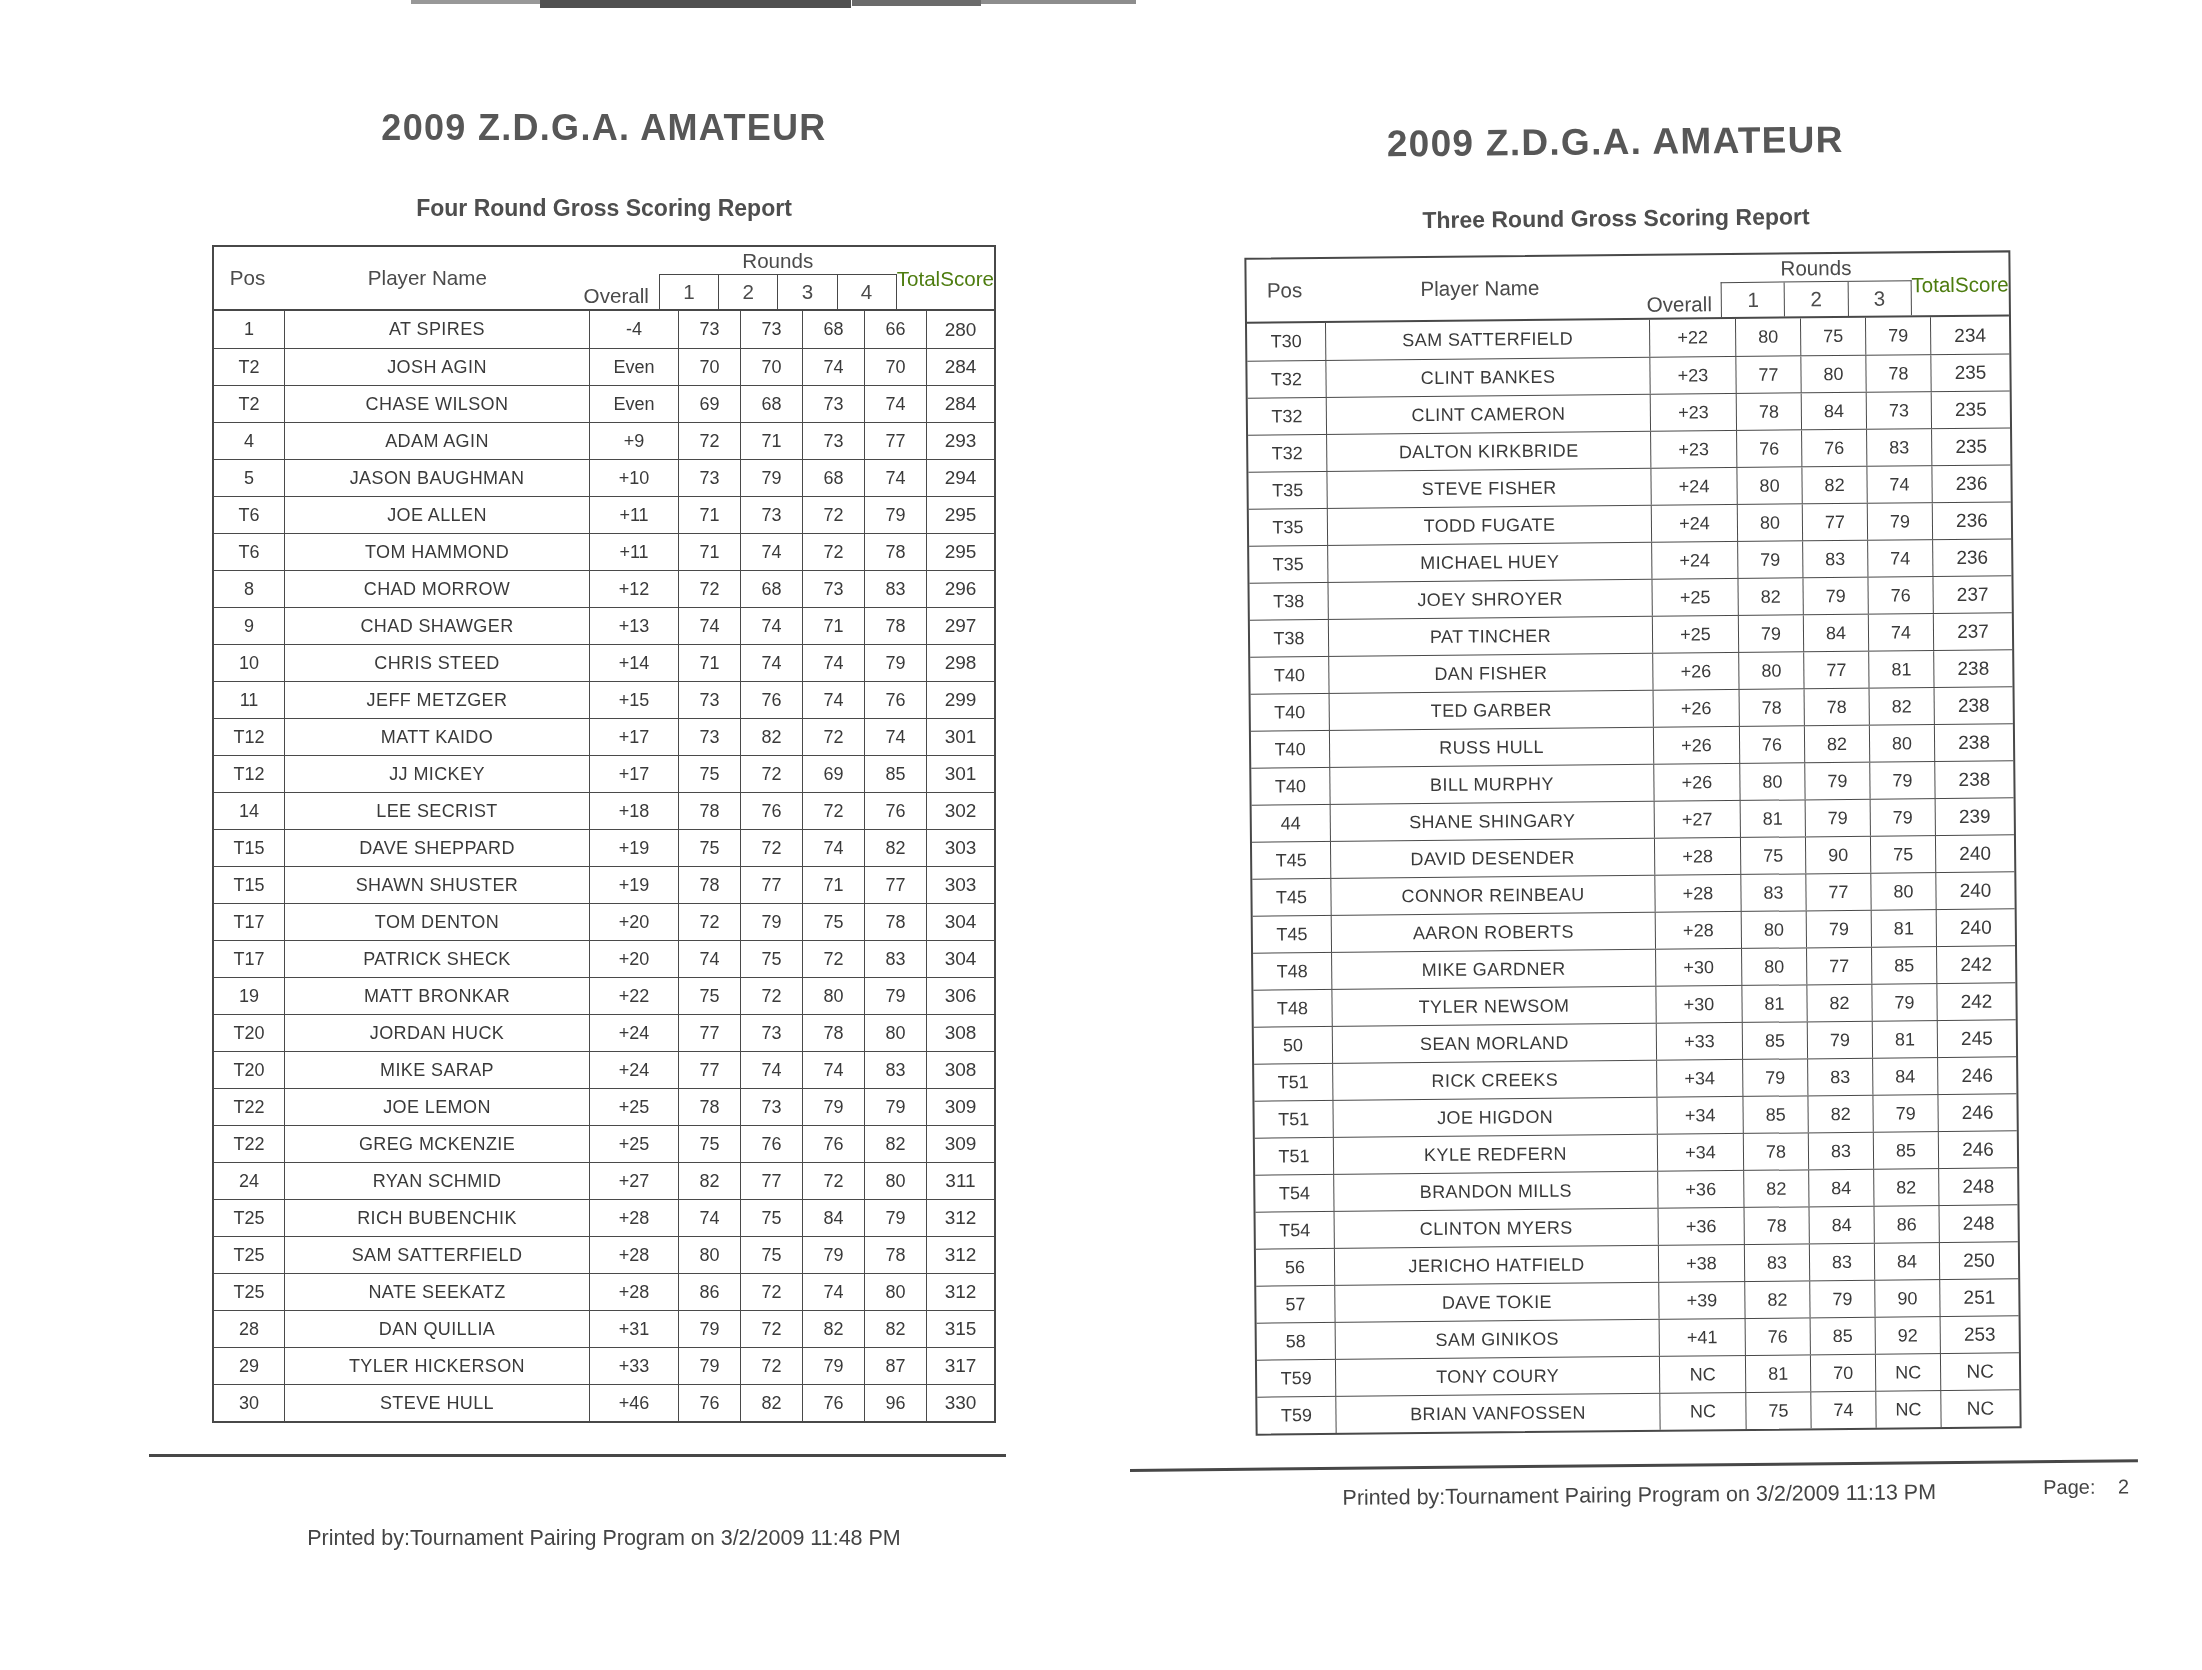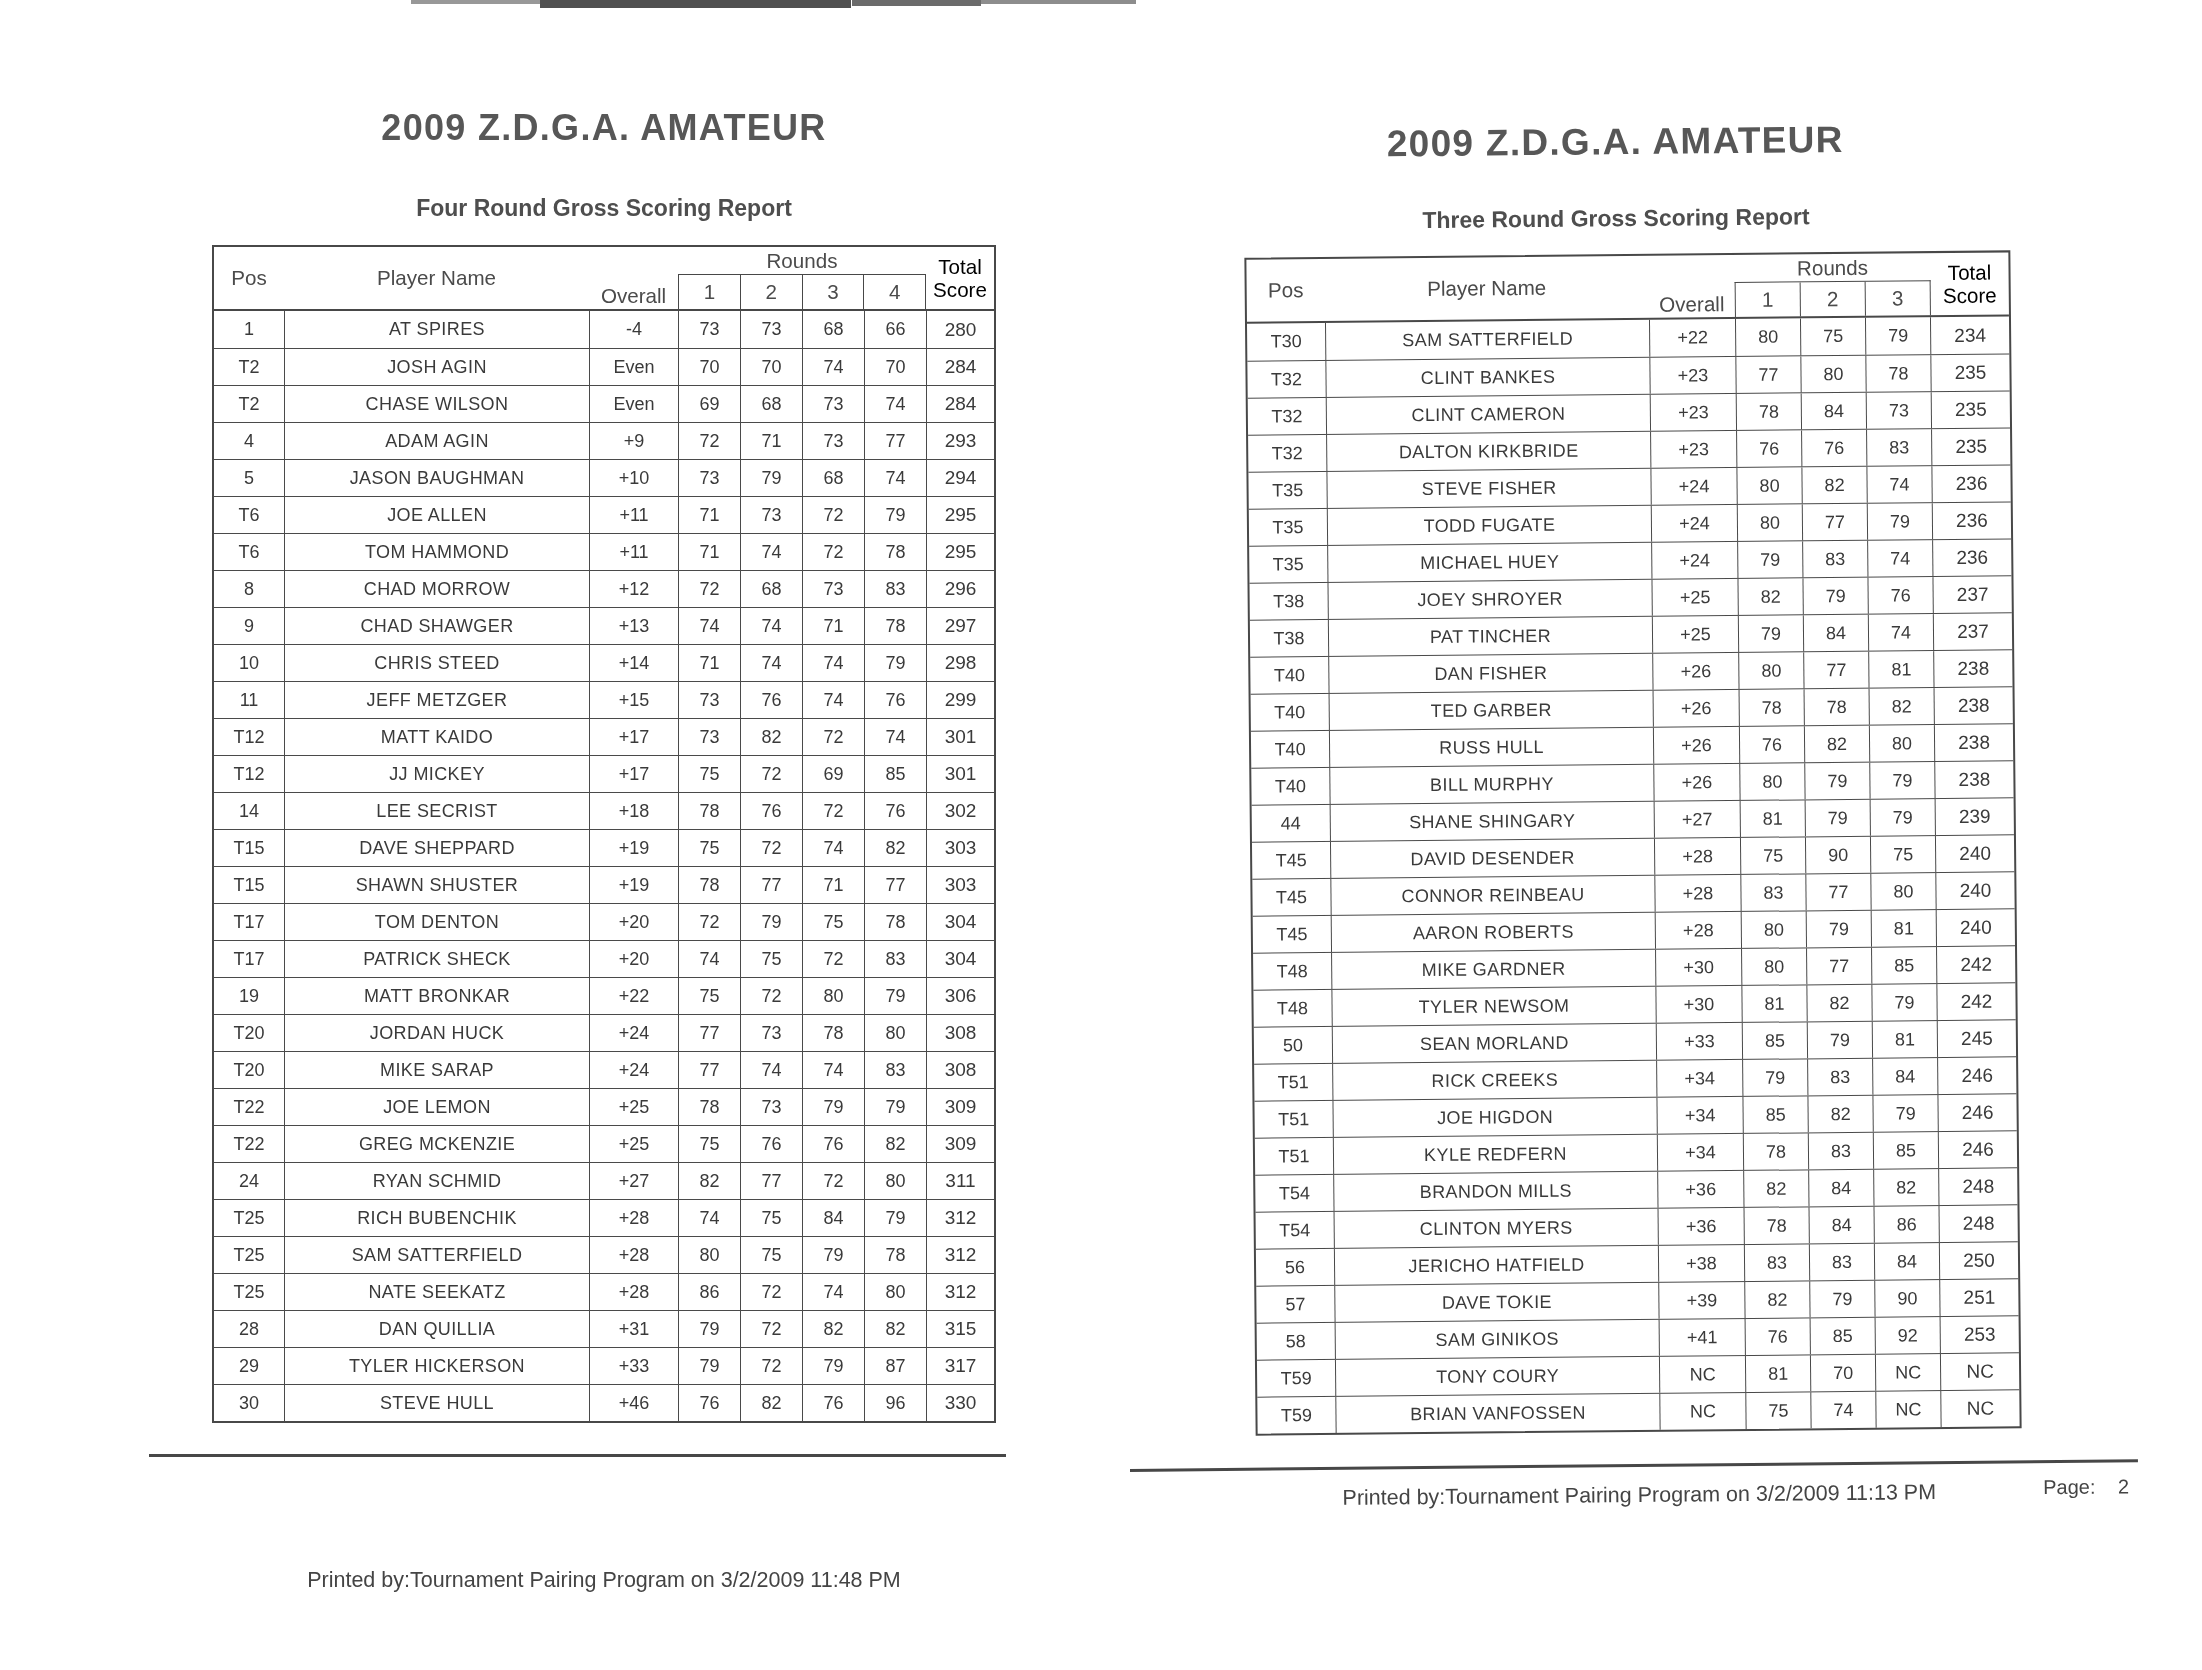--- a/index.html
+++ b/index.html
@@ -53,42 +53,42 @@
   .th-pos{width:var(--posw);}
   .th-player{width:var(--playerw);}
   .th-overall{width:var(--overallw);margin-top:36px;}
   .rounds-group{width:var(--roundsw);display:flex;flex-direction:column;box-sizing:border-box;}
   .rounds-label{height:26px;display:flex;align-items:flex-end;justify-content:center;
       font-size:20.6px;color:#4b4b4b;padding-bottom:0.9px;}
   .rounds-box{flex:1;display:flex;border:1.7px solid #484848;border-bottom:none;box-sizing:border-box;}
   .rcell{flex:1;display:flex;align-items:center;justify-content:center;
       font-size:20.6px;color:#4b4b4b;border-left:1.7px solid #484848;box-sizing:border-box;}
   .rcell:first-child{border-left:none;}
-  .th-total{flex:1;display:flex;flex-direction:column;align-items:center;justify-content:center;
-      font-size:20.6px;line-height:23px;color:#000000;}
+  .th-total{flex:1;display:flex;flex-direction:row;align-items:center;justify-content:center;
+      font-size:20.6px;line-height:23px;color:#4d7c0f;}
 
   .tbody{display:block;}
   .tr{display:flex;height:37px;border-top:1.7px solid #4a4a4a;box-sizing:border-box;}
   .table-right .tr{height:37px;}
   .tr:first-child{border-top:none;}
   .td{display:flex;align-items:center;justify-content:center;
       border-left:1.7px solid #4a4a4a;box-sizing:border-box;
       font-size:18px;color:#3a3a3a;overflow:hidden;white-space:nowrap;}
   .td.pos{border-left:none;width:var(--posw);}
   .td.player{width:var(--playerw);letter-spacing:0.4px;}
   .td.overall{width:var(--overallw);}
   .td.round{width:var(--roundw);}
   .td.total{flex:1;font-size:19px;}
 
   
   .footer-line{position:absolute;background:#474747;height:2.6px;}
   .fline-left{left:149px;top:1454px;width:857px;}
   .fline-right{left:1124px;top:1464px;width:1008px;}
   .footer-text{position:absolute;text-align:center;font-size:21.5px;color:#444;white-space:nowrap;}
-  .ftext-left{left:212px;width:784px;top:1568px;}
+  .ftext-left{left:212px;width:784px;top:1526px;}
   .ftext-right{left:1250px;width:766px;top:1483px;}
   .page-num{position:absolute;left:2037px;top:1480px;font-size:20px;color:#444;white-space:nowrap;}
   .page-num .num{margin-left:22.4px;}
 
   .speck{position:absolute;background:#9a9a9a;border-radius:50%;}
 </style>
 </head>
 <body>
 
 <div class="sheet">

